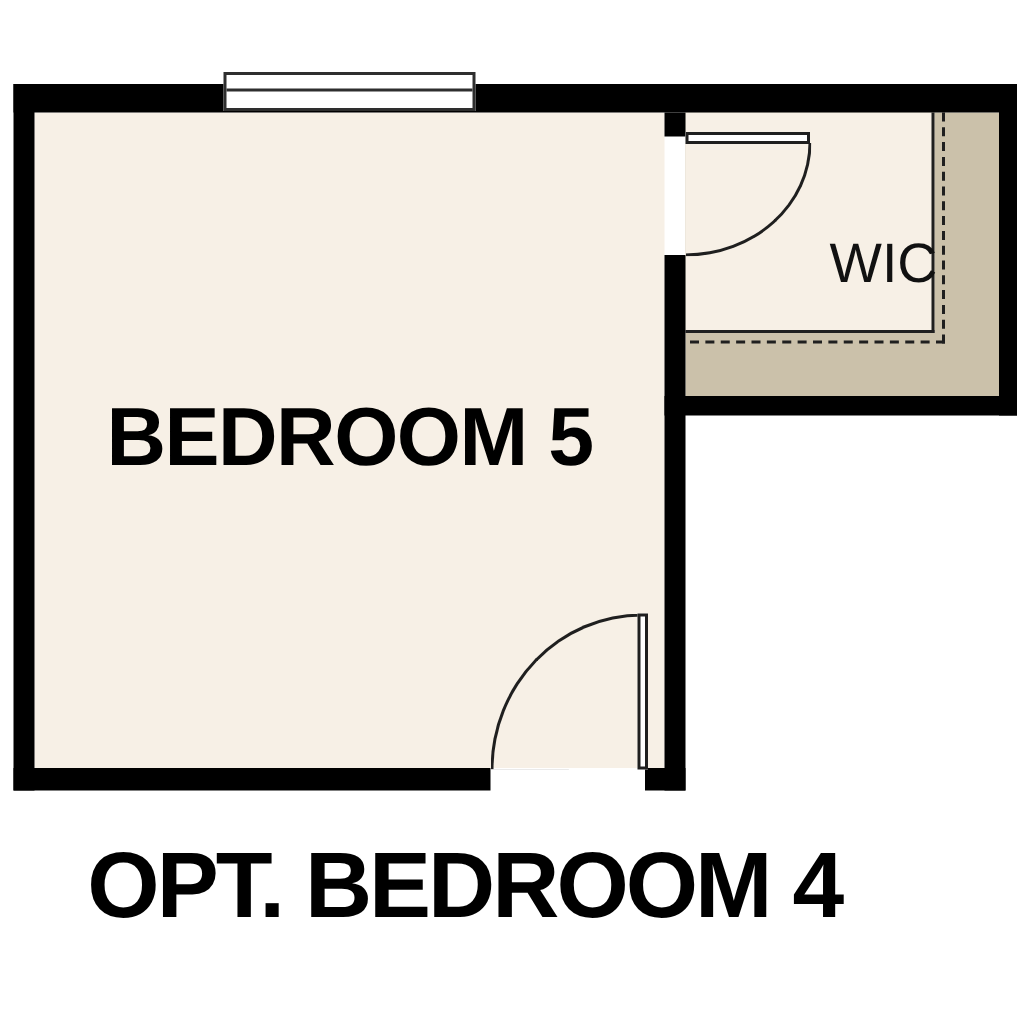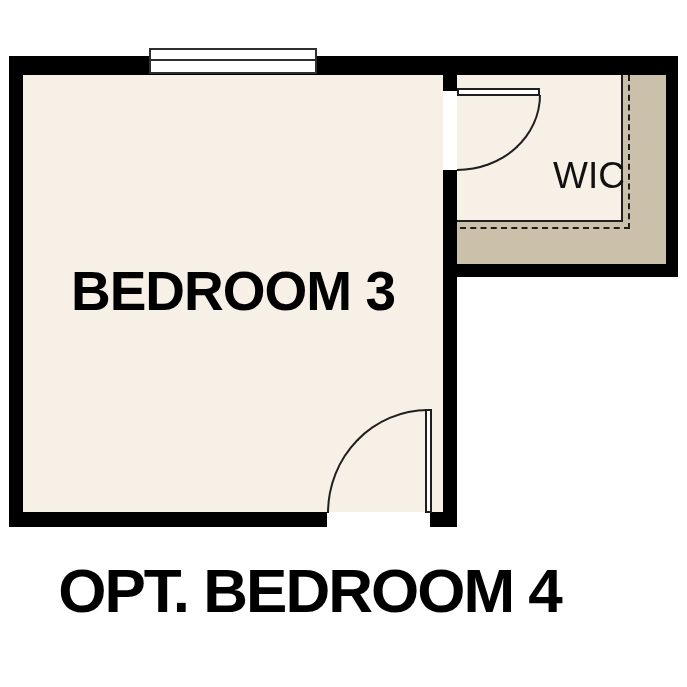--- a/index.html
+++ b/index.html
@@ -73,17 +73,17 @@
   <div class="abs window">
     <div class="window-mullion"></div>
   </div>
 
   <div class="abs door-panel wic-door-panel"></div>
   <div class="abs wic-door-arc"></div>
 
   <div class="abs door-panel bedroom-door-panel"></div>
   <div class="abs bedroom-door-arc"></div>
 
-  <div class="abs room-label bedroom-label">BEDROOM 3</div>
+  <div class="abs room-label bedroom-label">BEDROOM 5</div>
   <div class="abs room-label wic-label">WIC</div>
   <div class="abs room-label caption">OPT. BEDROOM 4</div>
 
 </div>
 
 </body></html>

